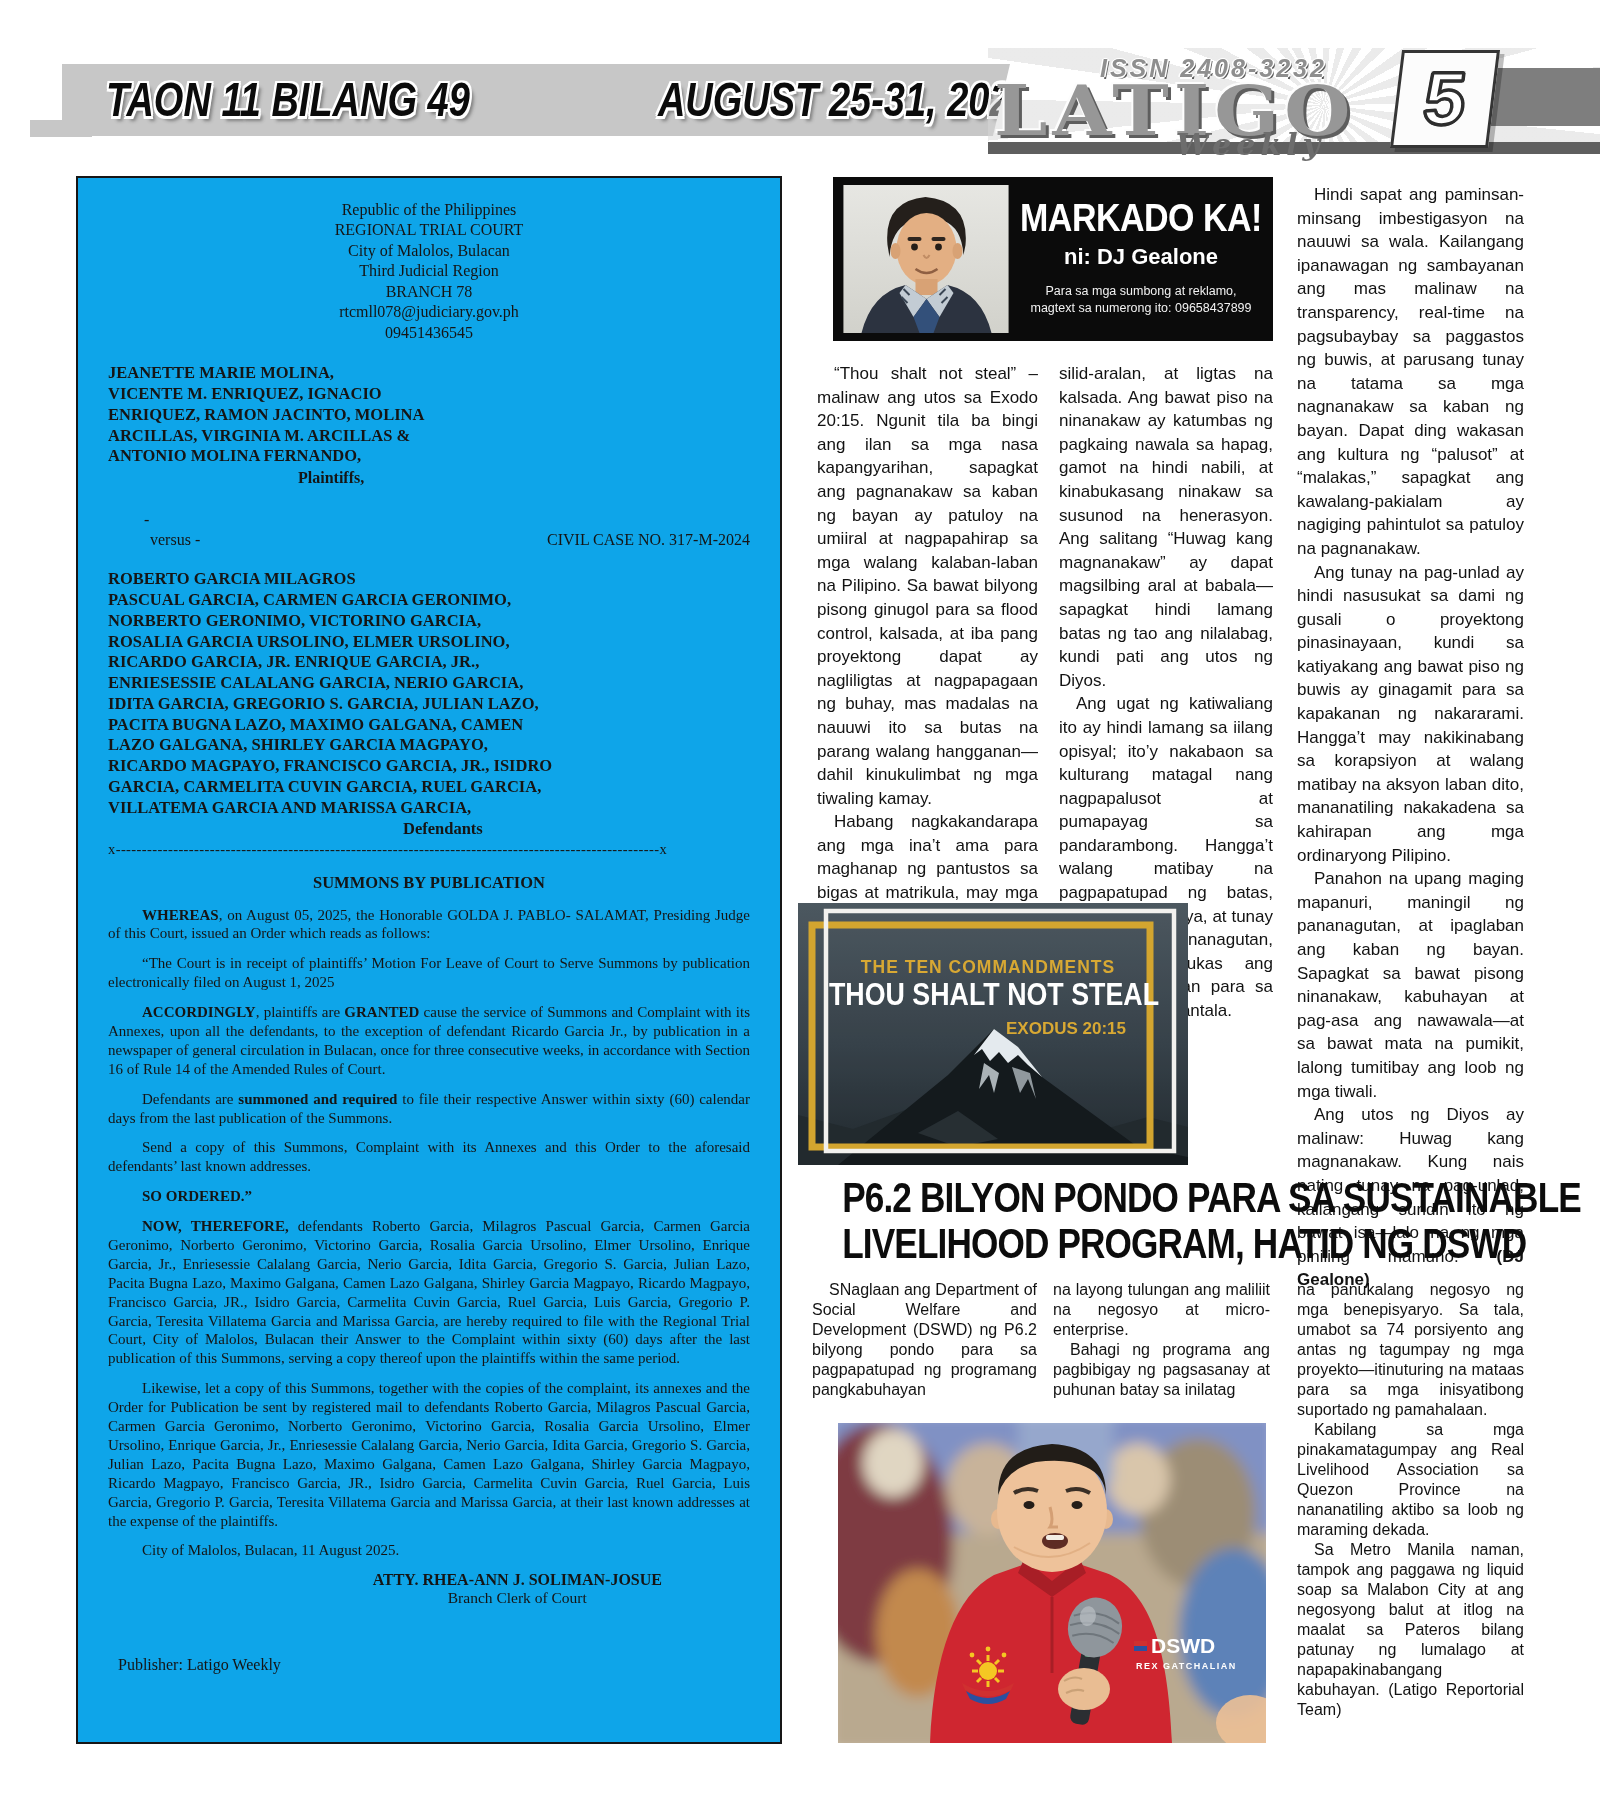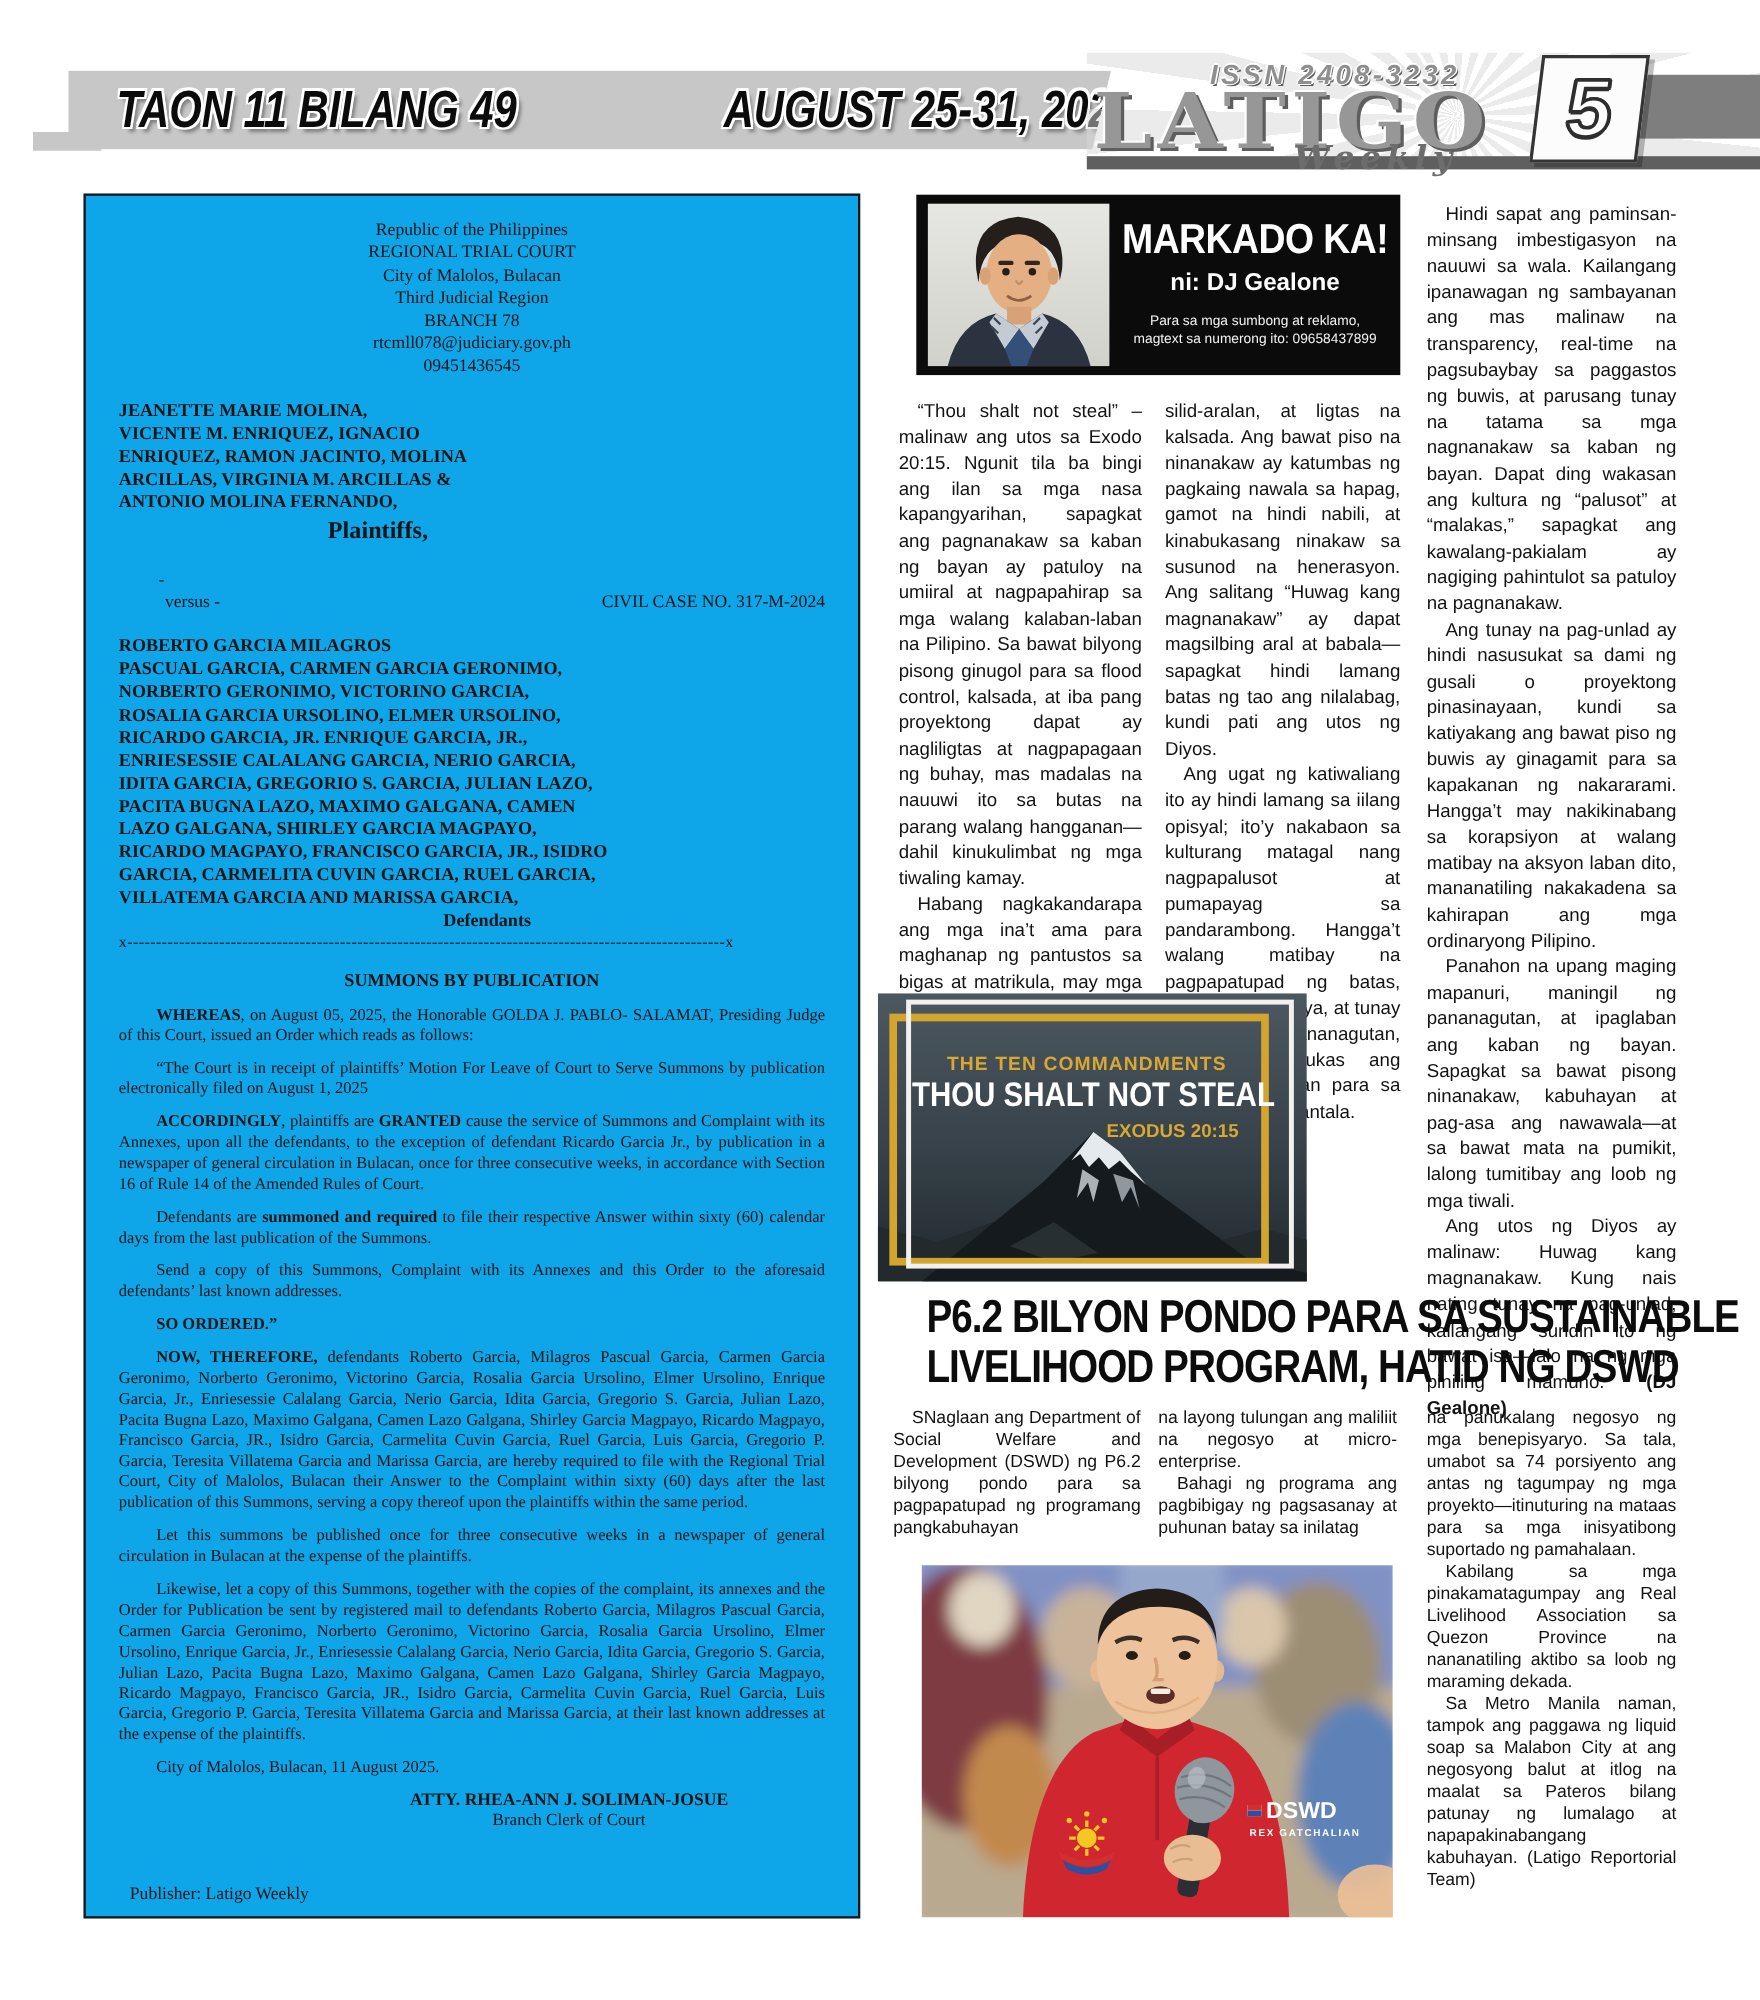--- a/index.html
+++ b/index.html
@@ -30,21 +30,21 @@
   .page-num { font:900 74px/1 "Liberation Sans",sans-serif; color:#fff; -webkit-text-stroke:3px #2e2e2e;
               text-shadow:2px 0 #2e2e2e,-2px 0 #2e2e2e,0 2px #2e2e2e,0 -2px #2e2e2e; }
 
   
   .court-doc { position:absolute; left:76px; top:176px; width:706px; height:1568px; border:2px solid #161616; background:#0ea5e9;
                padding:22px 30px; box-sizing:border-box; font-family:"Liberation Serif",serif; color:#151515; overflow:hidden; }
   .b { font-weight:normal; }
   .doc-center { text-align:center; font-size:16px; line-height:1.28; }
   .parties div { font-size:16.5px; font-weight:bold; line-height:1.26; }
   .parties { margin-top:20px; }
-  .label-pl { font-weight:bold; font-size:22px; padding-left:190px; margin-top:2px; }
+  .label-pl { font-weight:bold; font-size:16px; padding-left:190px; margin-top:2px; }
   .dash { margin:24px 0 0 36px; font-size:16px; }
   .versus-row { display:flex; justify-content:space-between; padding-left:42px; font-size:16px; margin-top:2px; }
   .label-df { font-weight:bold; font-size:16.5px; padding-left:295px; }
   .divider { white-space:nowrap; overflow:hidden; font-size:14.5px; letter-spacing:.4px; margin-top:2px; }
   .doc-title { text-align:center; font-size:16.5px; font-weight:bold; margin:15px 0 13px; font-family:"Liberation Serif",serif; }
   .doc-paras p { font-size:15px; line-height:1.26; text-align:justify; text-indent:34px; margin:0 0 11px; }
   .signature { text-align:right; padding-right:88px; margin-top:8px; }
   .sig-inner { display:inline-block; text-align:center; }
   .sig-name { font-size:16px; font-weight:bold; }
   .sig-title { font-size:15.5px; }
@@ -150,21 +150,20 @@
     <div class="divider">x--------------------------------------------------------------------------------------------------------x</div>
     <h2 class="doc-title">SUMMONS BY PUBLICATION</h2>
     <div class="doc-paras">
         <p><b>WHEREAS</b><span>, on August 05, 2025, the Honorable GOLDA J. PABLO- SALAMAT, Presiding Judge of this Court, issued an Order which reads as follows:</span></p>
         <p><span>“The Court is in receipt of plaintiffs’ Motion For Leave of Court to Serve Summons by publication electronically filed on August 1, 2025</span></p>
         <p><b>ACCORDINGLY</b><span>, plaintiffs are </span><b>GRANTED</b><span> cause the service of Summons and Complaint with its Annexes, upon all the defendants, to the exception of defendant Ricardo Garcia Jr., by publication in a newspaper of general circulation in Bulacan, once for three consecutive weeks, in accordance with Section 16 of Rule 14 of the Amended Rules of Court.</span></p>
         <p><span>Defendants are </span><b>summoned and required</b><span> to file their respective Answer within sixty (60) calendar days from the last publication of the Summons.</span></p>
         <p><span>Send a copy of this Summons, Complaint with its Annexes and this Order to the aforesaid defendants’ last known addresses.</span></p>
         <p><b>SO ORDERED.”</b></p>
         <p><b>NOW, THEREFORE,</b><span> defendants Roberto Garcia, Milagros Pascual Garcia, Carmen Garcia Geronimo, Norberto Geronimo, Victorino Garcia, Rosalia Garcia Ursolino, Elmer Ursolino, Enrique Garcia, Jr., Enriesessie Calalang Garcia, Nerio Garcia, Idita Garcia, Gregorio S. Garcia, Julian Lazo, Pacita Bugna Lazo, Maximo Galgana, Camen Lazo Galgana, Shirley Garcia Magpayo, Ricardo Magpayo, Francisco Garcia, JR., Isidro Garcia, Carmelita Cuvin Garcia, Ruel Garcia, Luis Garcia, Gregorio P. Garcia, Teresita Villatema Garcia and Marissa Garcia, are hereby required to file with the Regional Trial Court, City of Malolos, Bulacan their Answer to the Complaint within sixty (60) days after the last publication of this Summons, serving a copy thereof upon the plaintiffs within the same period.</span></p>
-        <p><span>Let this summons be published once for three consecutive weeks in a newspaper of general circulation in Bulacan at the expense of the plaintiffs.</span></p>
         <p><span>Likewise, let a copy of this Summons, together with the copies of the complaint, its annexes and the Order for Publication be sent by registered mail to defendants Roberto Garcia, Milagros Pascual Garcia, Carmen Garcia Geronimo, Norberto Geronimo, Victorino Garcia, Rosalia Garcia Ursolino, Elmer Ursolino, Enrique Garcia, Jr., Enriesessie Calalang Garcia, Nerio Garcia, Idita Garcia, Gregorio S. Garcia, Julian Lazo, Pacita Bugna Lazo, Maximo Galgana, Camen Lazo Galgana, Shirley Garcia Magpayo, Ricardo Magpayo, Francisco Garcia, JR., Isidro Garcia, Carmelita Cuvin Garcia, Ruel Garcia, Luis Garcia, Gregorio P. Garcia, Teresita Villatema Garcia and Marissa Garcia, at their last known addresses at the expense of the plaintiffs.</span></p>
         <p><span>City of Malolos, Bulacan, 11 August 2025.</span></p>
       </div>
     <div class="signature">
       <div class="sig-inner">
         <div class="sig-name">ATTY. RHEA-ANN J. SOLIMAN-JOSUE</div>
         <div class="sig-title">Branch Clerk of Court</div>
       </div>
     </div>
     <div class="publisher">

